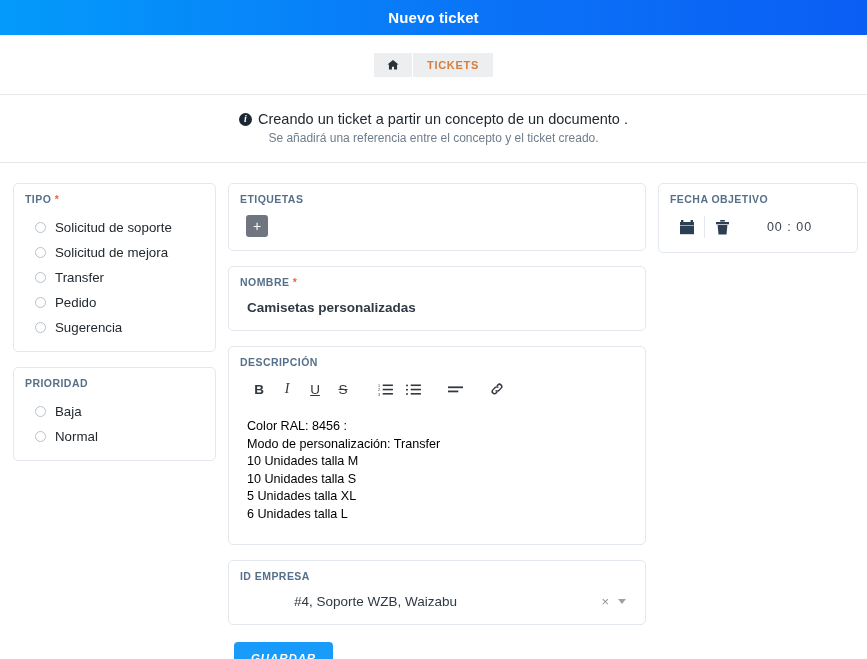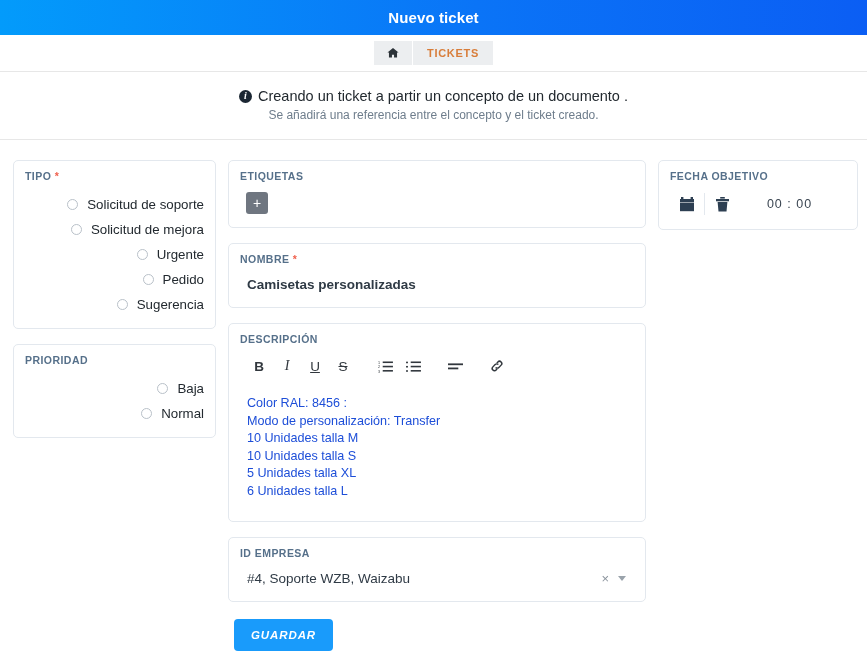--- a/index.html
+++ b/index.html
@@ -20,21 +20,21 @@
   .app-title {
     color: #ffffff;
     font-size: 15px;
     font-weight: bold;
     letter-spacing: .1px;
     text-align: right;
   }
 
   
   .crumb-bar {
-    height: 37px;
+    height: 60px;
     background: #ffffff;
     border-bottom: 1px solid #e7e7e7;
     display: flex; align-items: center; justify-content: center;
     gap: 1px;
   }
   .crumb-btn {
     background: #eceef0;
     border: none;
     height: 24px;
     display: flex; align-items: center; justify-content: center;
@@ -98,21 +98,20 @@
     margin-bottom: 4px;
   }
   .req { color: #f0604d; font-weight: bold; }
 
   
   .opt-list { padding: 6px 0 0 10px; }
   .opt {
     display: flex; align-items: center; gap: 9px;
     height: 25px;
     cursor: pointer;
-    justify-content: flex-end;
   }
   .radio {
     width: 11px; height: 11px; flex: 0 0 11px;
     border: 1px solid #b9c1c9;
     border-radius: 50%;
     background: #fff;
   }
   .opt-text { font-size: 13.3px; color: #22292f; }
 
   
@@ -178,32 +177,32 @@
   .tool-b { font-weight: bold; font-family: "Liberation Sans", sans-serif; font-size: 13.5px;}
   .tool-i { font-style: italic; font-family: "Liberation Serif", serif; font-size: 14px;}
   .tool-u { text-decoration: underline; font-family: "Liberation Sans", sans-serif; font-size: 13.5px;}
   .tool-s { text-decoration: line-through; font-family: "Liberation Sans", sans-serif; font-size: 13.5px;}
   .editor-body {
     padding: 9px 4px 14px 7px;
     min-height: 135px;
   }
   .editor-line {
     font-size: 12.6px;
-    color: #1d4ed8;
+    color: #000000;
     line-height: 17.5px;
     font-family: "Liberation Sans", sans-serif;
     white-space: nowrap;
   }
 
   
   .select-row {
     display: flex; align-items: center;
     padding: 8px 2px 4px 7px;
   }
-  .select-val { flex: 1; font-size: 13.5px; color: #2f3a45; }
+  .select-val { flex: 1; font-size: 13.5px; color: #2f3a45; margin-left: 47px; }
   .select-clear {
     color: #8b949d; font-size: 13px; padding: 0 9px; cursor: pointer;
     font-family: "Liberation Sans", sans-serif;
   }
   .select-caret {
     width: 0; height: 0;
     border-left: 4px solid transparent;
     border-right: 4px solid transparent;
     border-top: 5px solid #9aa3ab;
     margin-right: 6px;
@@ -282,21 +281,21 @@
         <label class="opt">
           <span class="radio"></span>
           <span class="opt-text">Solicitud de soporte</span>
         </label>
         <label class="opt">
           <span class="radio"></span>
           <span class="opt-text">Solicitud de mejora</span>
         </label>
         <label class="opt">
           <span class="radio"></span>
-          <span class="opt-text">Urgente</span>
+          <span class="opt-text">Transfer</span>
         </label>
         <label class="opt">
           <span class="radio"></span>
           <span class="opt-text">Pedido</span>
         </label>
         <label class="opt">
           <span class="radio"></span>
           <span class="opt-text">Sugerencia</span>
         </label>
       </div>

